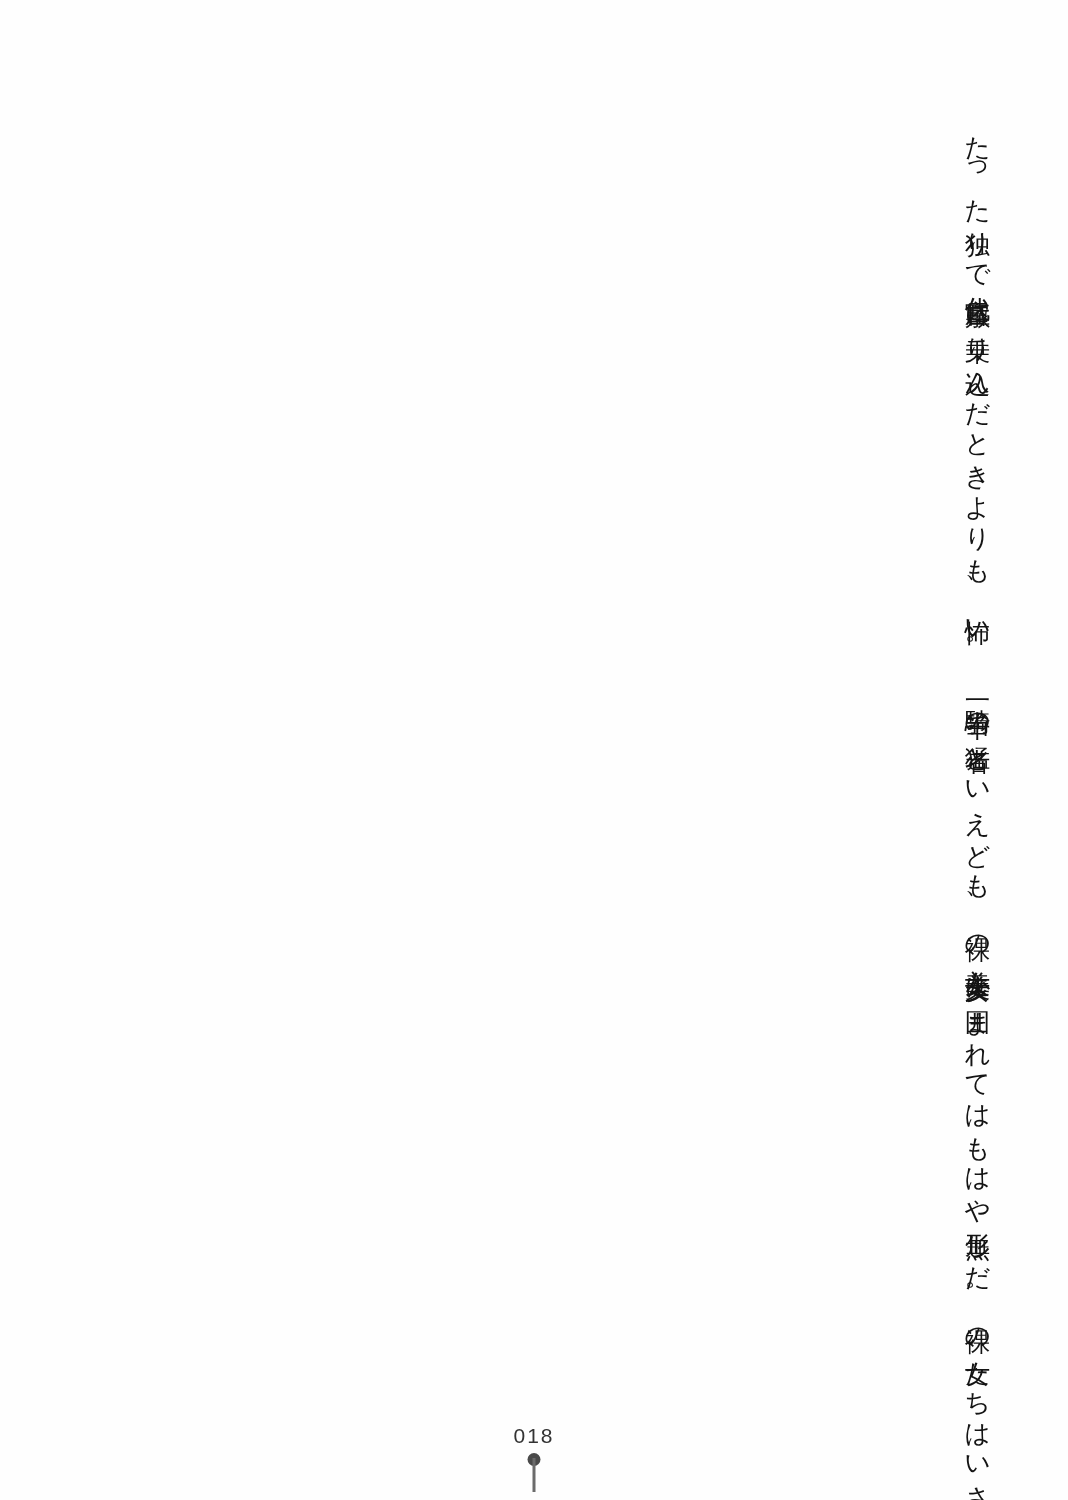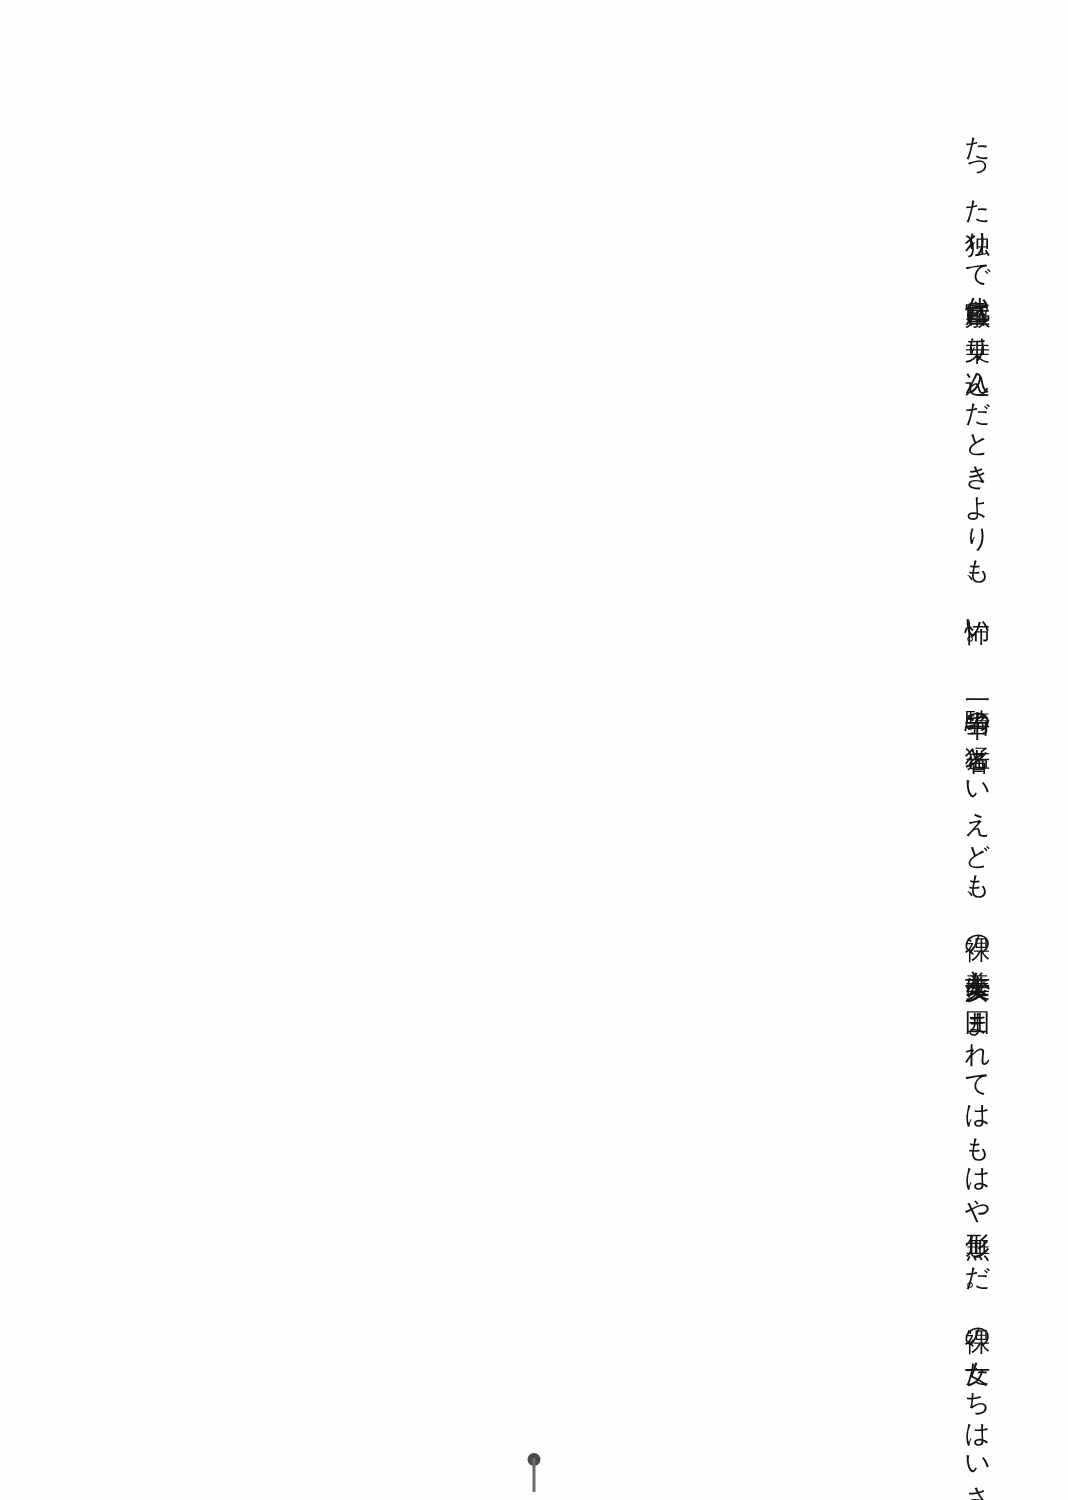--- a/index.html
+++ b/index.html
@@ -87,16 +87,17 @@
 <body>
 
 <div class="page">
 
   <div class="text-block" id="textBlock">
       <div class="line">たった独りで代官屋敷に乗り込んだときよりも、怖い。</div>
       <div class="line indent">一騎当千の猛者といえども、裸の美女美少女に囲まれてはもはや形無しだ。</div>
       <div class="line">裸の女たちはいささか興醒めといった顔をしながらも、ムーンは赤い髪を掻き上げなが</div>
     </div>
 
+  <div class="page-number">018</div>
   <div class="footer-dot"></div>
   <div class="footer-mark"></div>
 
 </div>
 
 </body></html>

